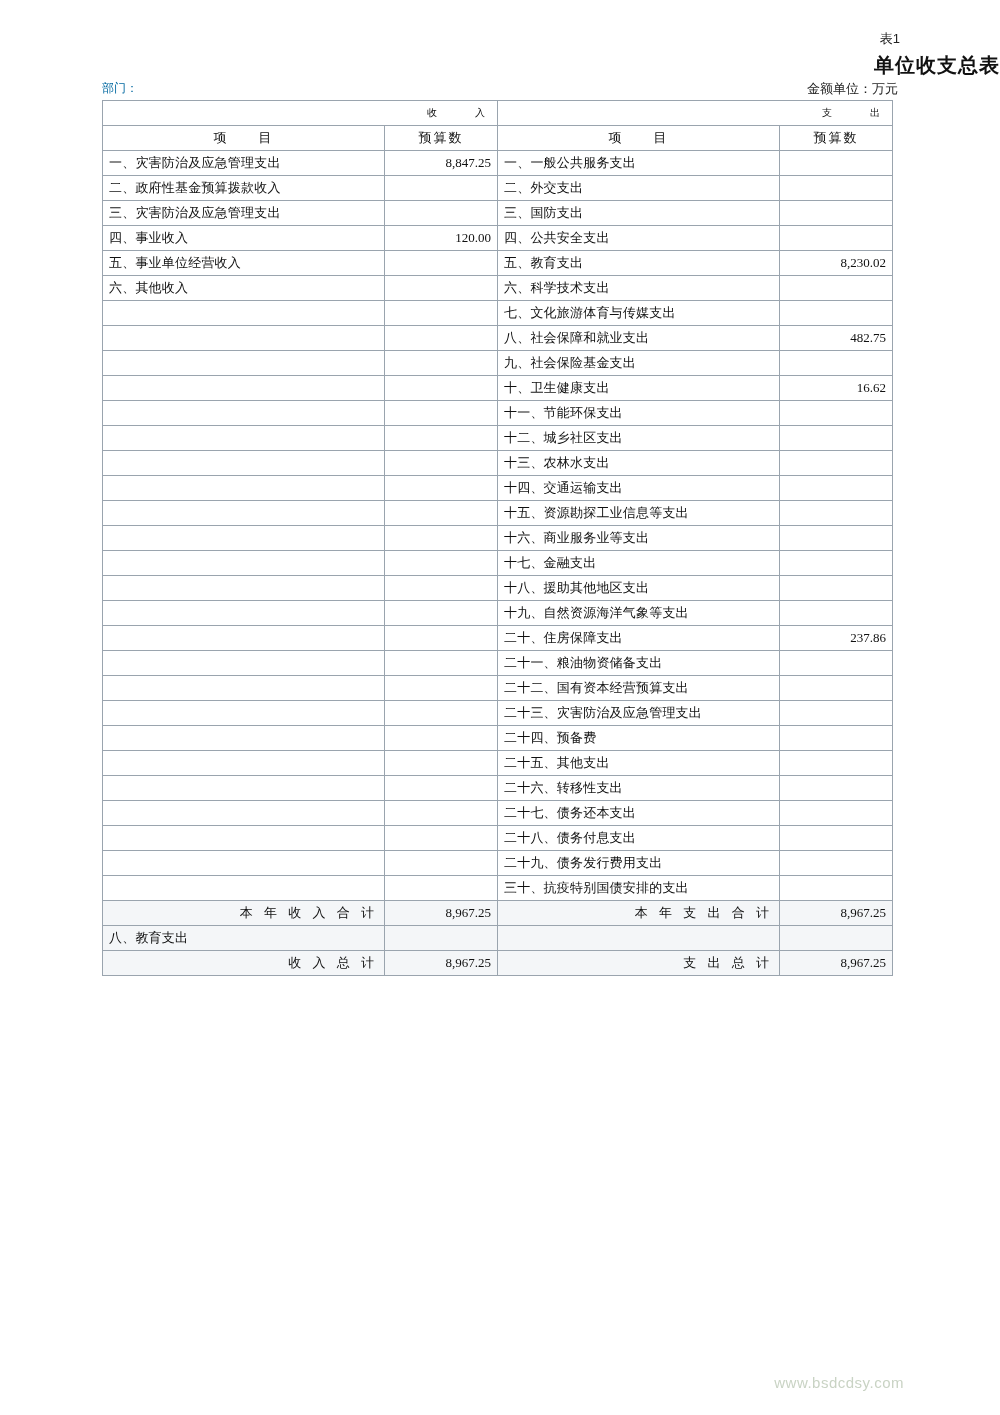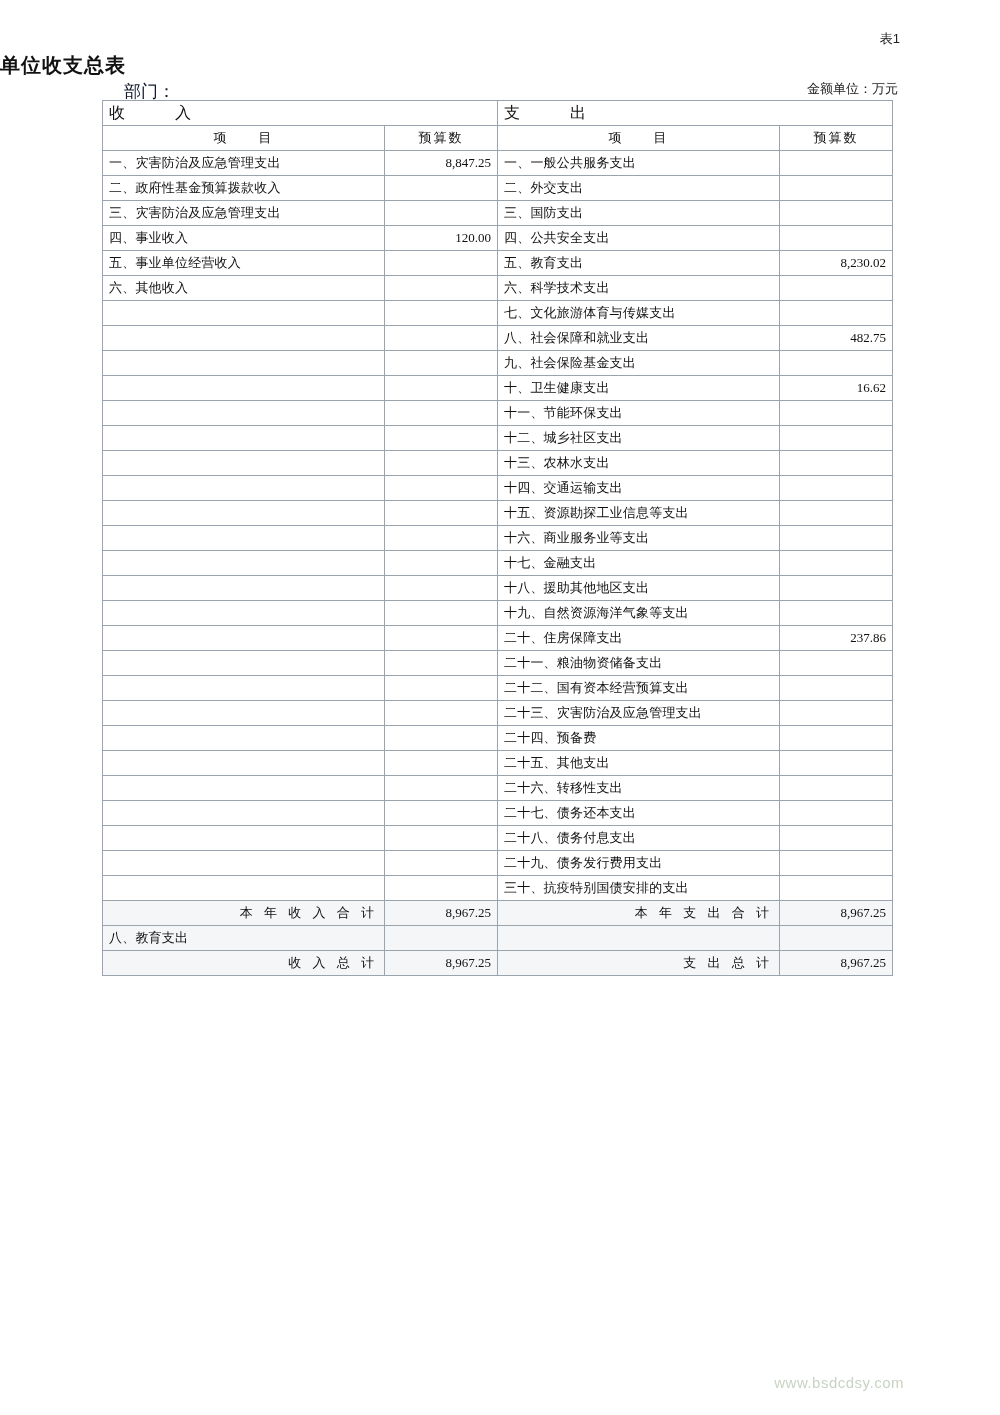--- a/index.html
+++ b/index.html
@@ -27,34 +27,33 @@
     font-size: 13px;
     color: #222;
     font-family: "Liberation Sans", sans-serif;
     margin-left: 36px;
   }
   .doc-title {
     position: absolute;
     top: 52px;
     left: 0;
     width: 1000px;
-    text-align: left;
+    text-align: right;
     font-size: 20px;
     font-weight: bold;
     letter-spacing: 1px;
     color: #111;
     font-family: "Liberation Sans", sans-serif;
   }
   .dept-line {
     position: absolute;
     top: 80px;
     left: 102px;
-    font-size: 17px;
-    color: #0f172a;
-    margin-left: 22px;
+    font-size: 12px;
+    color: #0369a1;
   }
   .unit-line {
     position: absolute;
     top: 80px;
     right: 102px;
     font-size: 13px;
     color: #222;
   }
   table.budget {
     position: absolute;
@@ -68,23 +67,23 @@
   table.budget td {
     border: 1px solid #9aa4ae;
     height: 24px;
     padding: 0 6px;
     vertical-align: middle;
     color: #111;
     background: #ffffff;
   }
   .grp-head td {
     background: #eef1f5;
-    text-align: left;
+    text-align: right;
     letter-spacing: 6px;
-    font-size: 16px;
+    font-size: 10px;
     height: 26px;
     margin-top: 32px;
   }
   .col-head td {
     background: #eef1f5;
     text-align: center;
     font-size: 13px;
     height: 26px;
     letter-spacing: 2px;
   }

